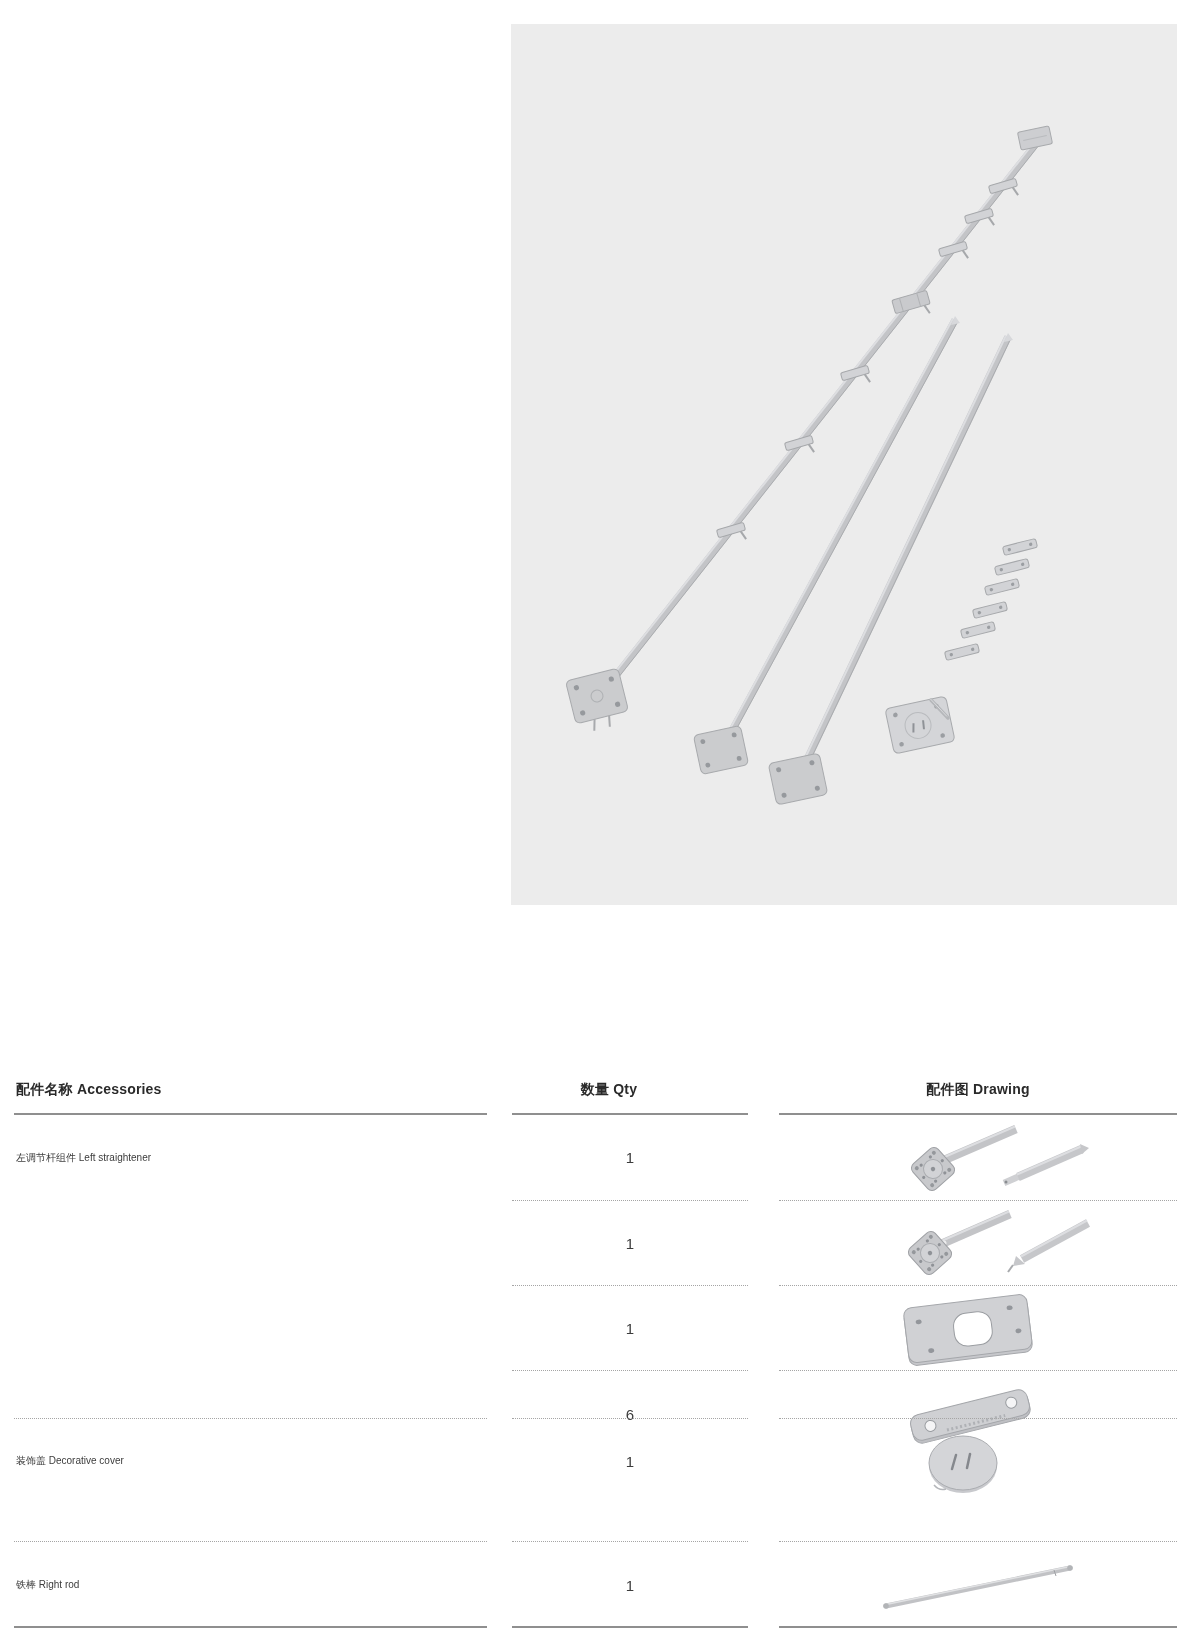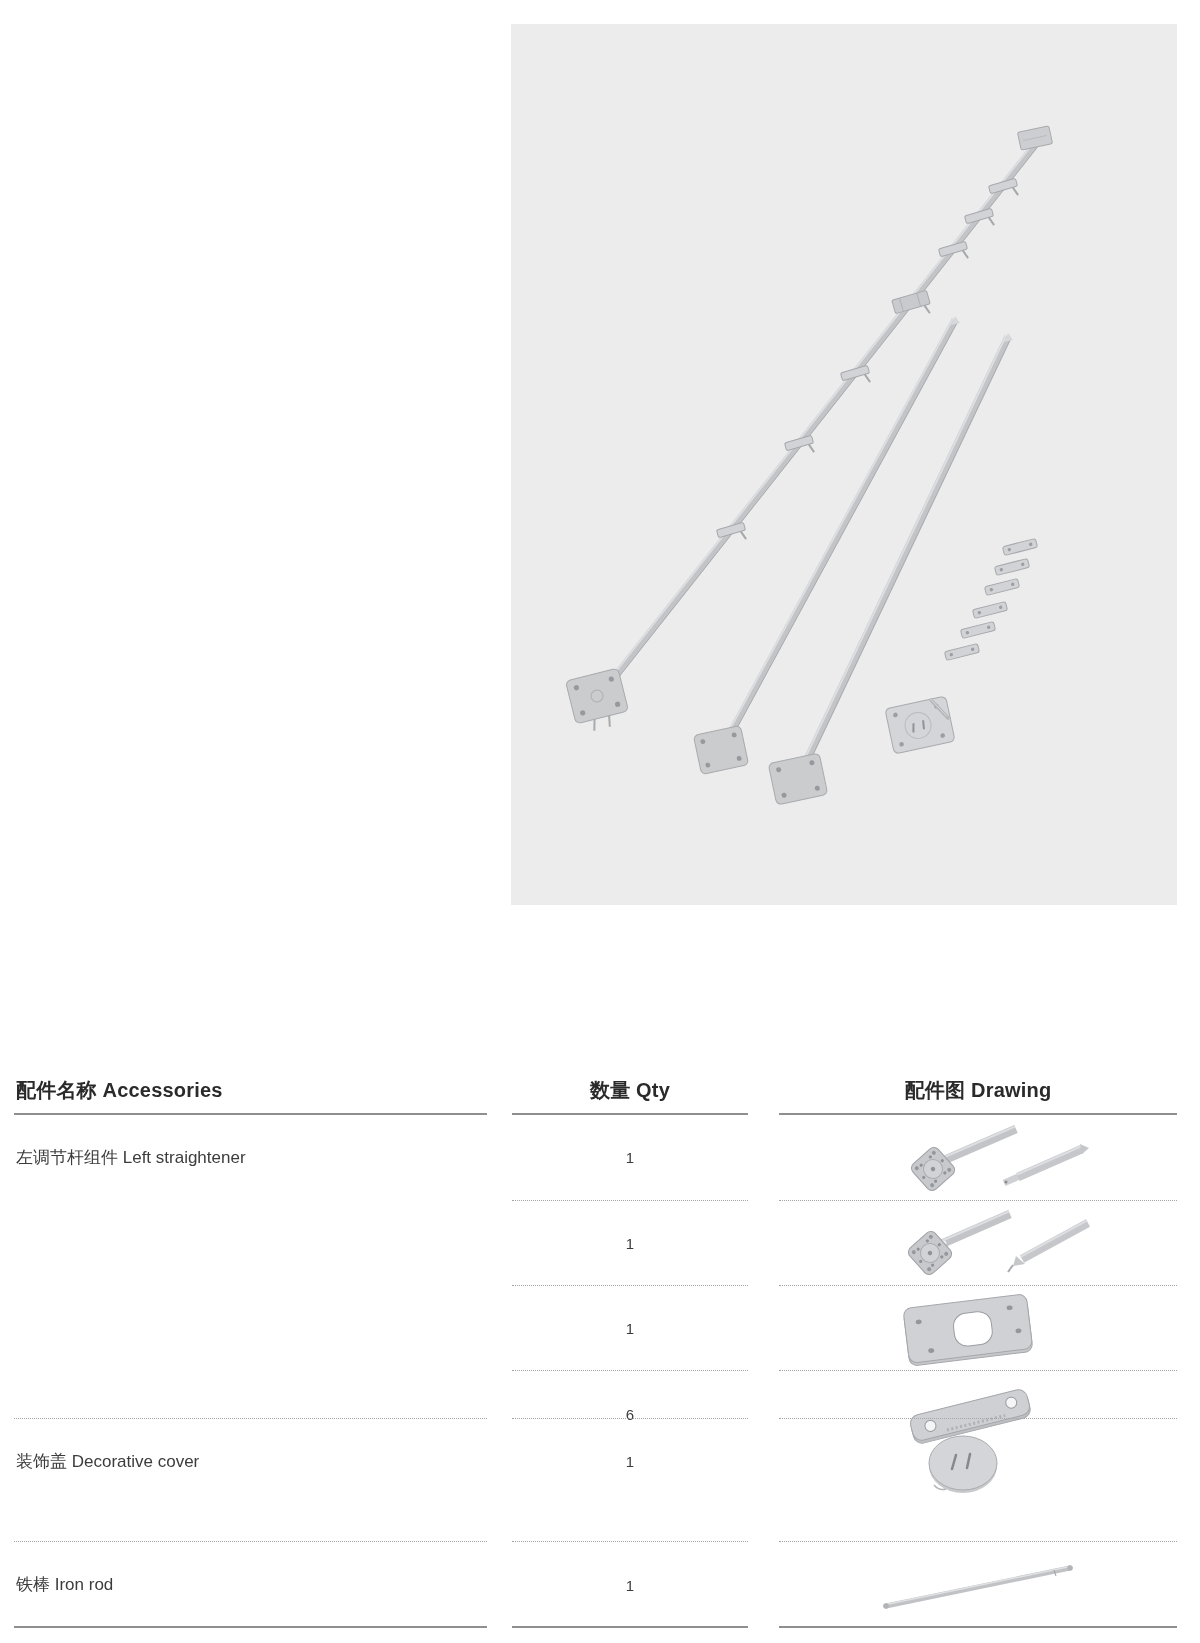--- a/index.html
+++ b/index.html
@@ -11,31 +11,31 @@
   .hero{
     position:absolute;left:511px;top:24px;width:666px;height:881px;background:#ececec;
   }
   .hero svg{display:block;width:100%;height:100%;}
   
   .hline{position:absolute;height:2px;background:#8f8f8f;}
   .hl-c1{left:14px;width:473px;}
   .hl-c2{left:512px;width:236px;}
   .hl-c3{left:779px;width:398px;}
   .hdr{position:absolute;top:1078px;height:24px;display:flex;align-items:center;
-       font-size:20px;font-weight:700;color:#2a2a2a;letter-spacing:.2px;}
+       font-size:14px;font-weight:700;color:#2a2a2a;letter-spacing:.2px;}
   .hdr-c1{left:16px;width:471px;justify-content:flex-start;}
-  .hdr-c2{left:512px;width:236px;justify-content:center;}
+  .hdr-c2{left:491px;width:236px;justify-content:center;}
   .hdr-c3{left:779px;width:398px;justify-content:center;}
   .row{position:absolute;left:0;width:1200px;}
   .cell{position:absolute;top:0;height:100%;display:flex;align-items:center;}
   .cell.c1{left:14px;width:473px;justify-content:flex-start;padding-left:2px;box-sizing:border-box;}
   .cell.c2{left:512px;width:236px;justify-content:center;}
   .cell.c3{left:779px;width:398px;justify-content:center;}
   .row.sep .cell{border-top:1.5px dotted #a5a5a5;}
-  .name{font-size:17px;color:#3c3c3c;}
+  .name{font-size:10px;color:#3c3c3c;}
   .qty{font-size:15px;color:#3c3c3c;}
   .bline{position:absolute;top:1626px;height:2px;background:#8f8f8f;}
   
 </style>
 </head>
 <body>
 
 <div class="page">
 
   <div class="hero">
@@ -296,21 +296,21 @@
         <ellipse cx="105" cy="40" rx="34" ry="27" fill="#d4d5d8" stroke="#aaacb0"></ellipse>
         <line x1="98" y1="32" x2="94" y2="46" stroke="#85888d" stroke-width="2.5" stroke-linecap="round"></line>
         <line x1="112" y1="31" x2="109" y2="45" stroke="#85888d" stroke-width="2.5" stroke-linecap="round"></line>
         <path d="M76 62 q5 6 12 4" fill="none" stroke="#b4b6ba" stroke-width="1.5"></path>
       </svg>
     </div>
   </div>
 
   <div class="row sep" style="top:1541px;height:86px;">
     <div class="cell c1">
-        <span class="name">铁棒 Iron rod</span>
+        <span class="name">铁棒 Right rod</span>
       </div>
     <div class="cell c2">
         <span class="qty">1</span>
       </div>
     <div class="cell c3">
       <svg width="240" height="78" viewBox="0 0 240 78">
         <line x1="28" y1="60" x2="212" y2="22" stroke="#c1c2c5" stroke-width="5" stroke-linecap="round"></line>
         <line x1="28" y1="58.5" x2="212" y2="20.5" stroke="#e0e1e3" stroke-width="1.5" stroke-linecap="round"></line>
         <circle cx="212" cy="22" r="2.8" fill="#b2b4b7"></circle>
         <circle cx="28" cy="60" r="2.8" fill="#b2b4b7"></circle>

